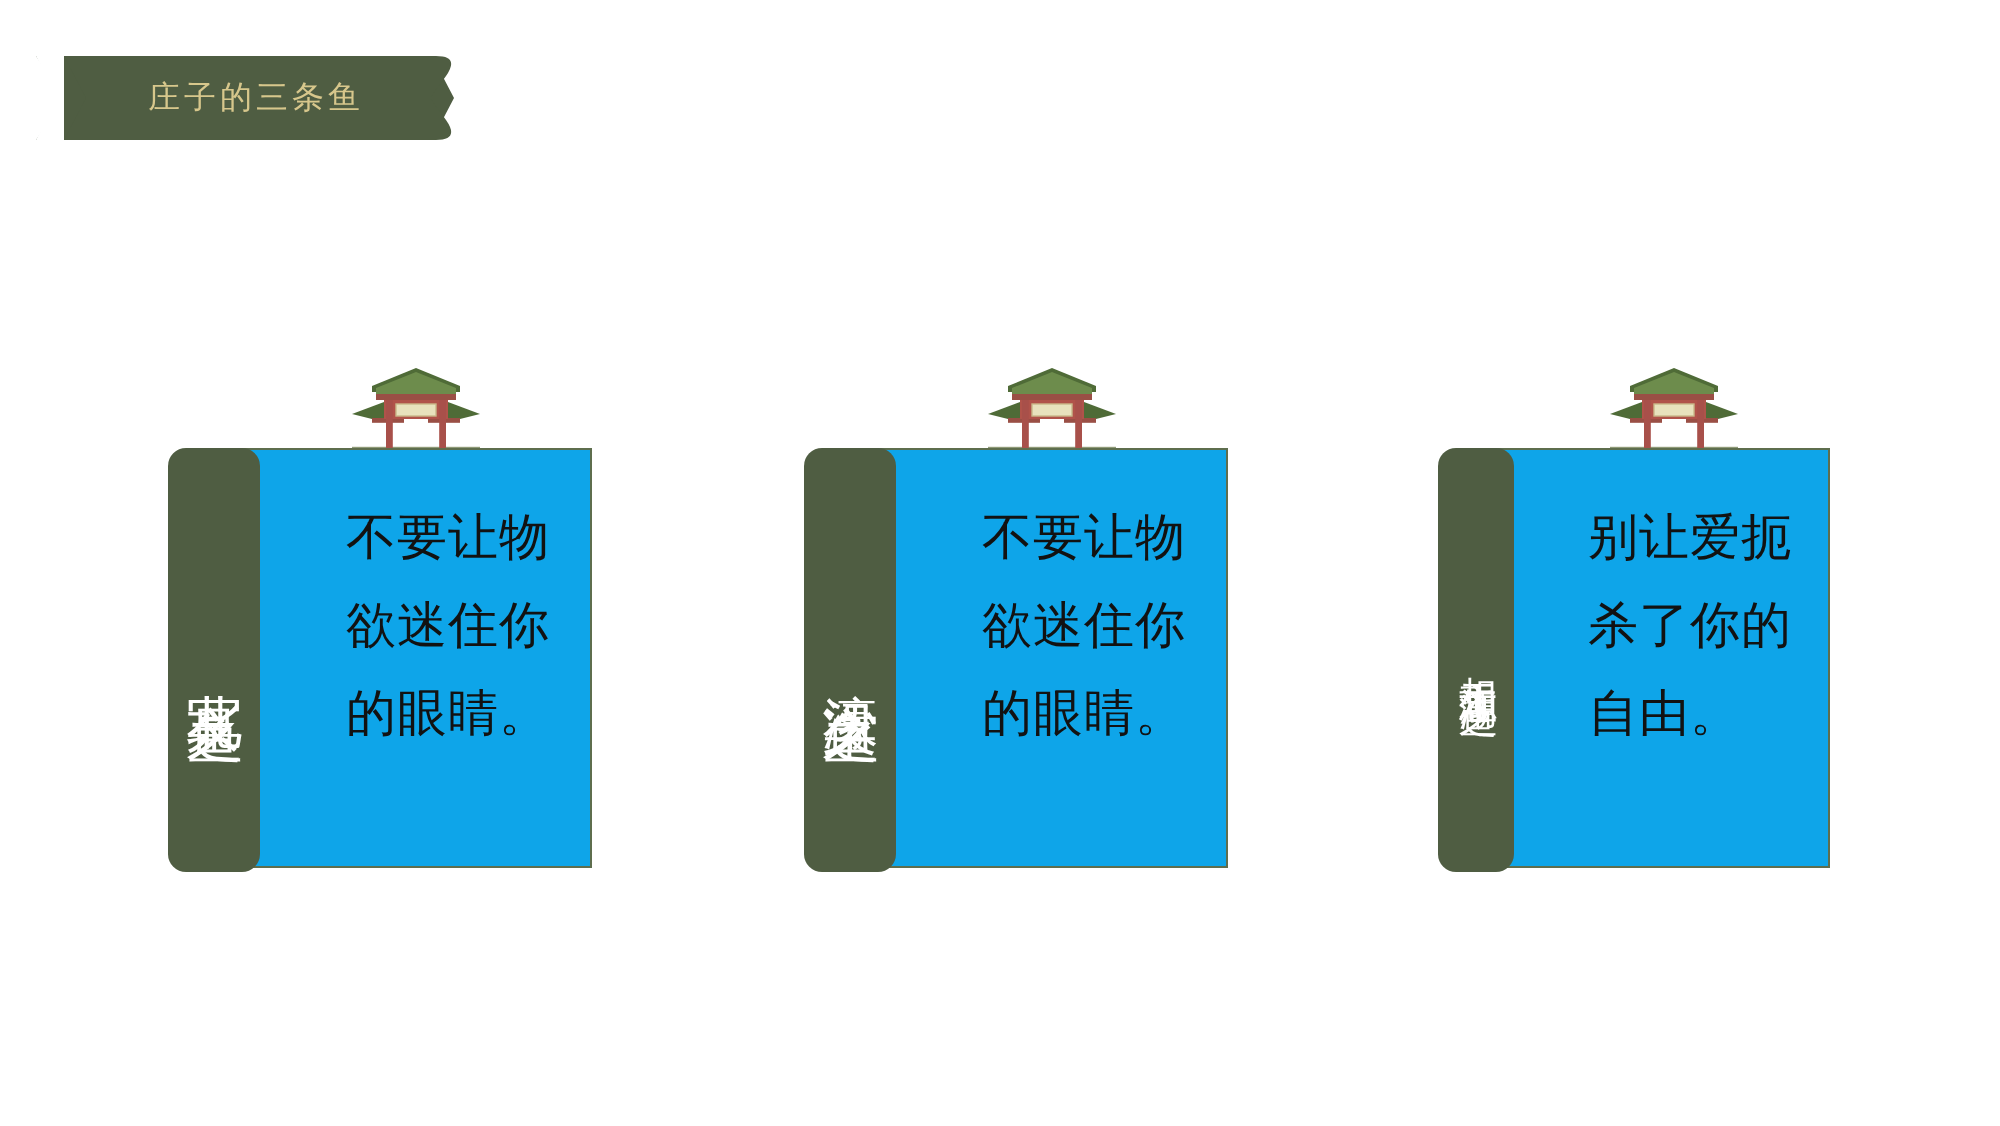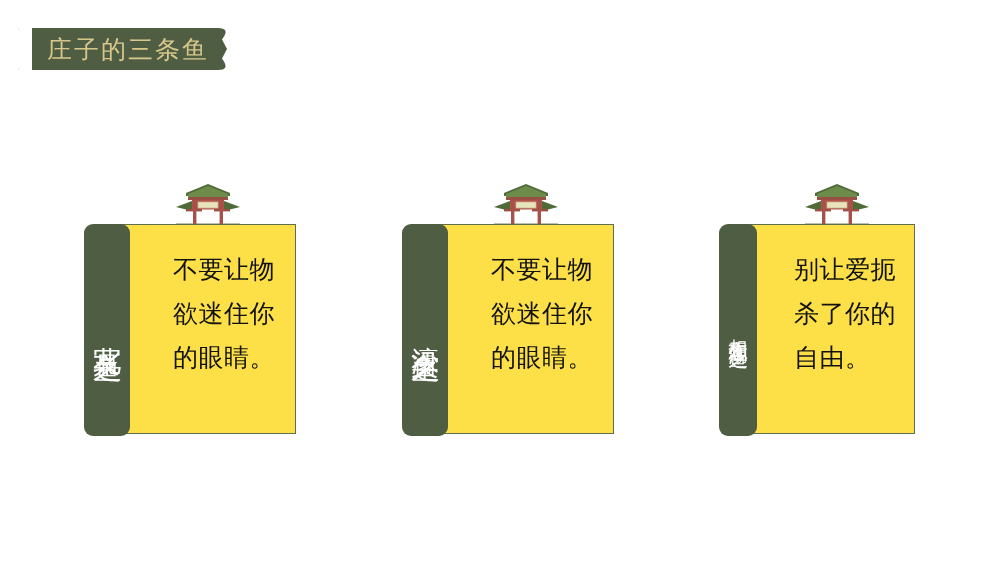--- a/index.html
+++ b/index.html
@@ -30,21 +30,21 @@
   .title-banner .title-text {
     position: absolute;
     left: 0;
     top: 0;
     width: 212px;
     height: 42px;
     display: flex;
     align-items: center;
     justify-content: center;
     color: #d7c78c;
-    font-size: 25px;
+    font-size: 16px;
     letter-spacing: 2px;
     font-weight: 400;
     white-space: nowrap;
     padding-left: 8px;
     box-sizing: border-box;
   }
 
   
   .cards {
     position: absolute;
@@ -64,21 +64,21 @@
     position: absolute;
     top: 0;
     width: 72px;
     height: 50px;
   }
 
   
   .card-body {
     position: absolute;
     top: 48px;
-    background: #fde047;
+    background: #0ea5e9;
     border: 1.4px solid #5e6e4e;
     box-sizing: border-box;
     height: 210px;
   }
   .card-text {
     position: absolute;
     top: 22px;
     left: 62px;
     right: 12px;
     color: #121212;

